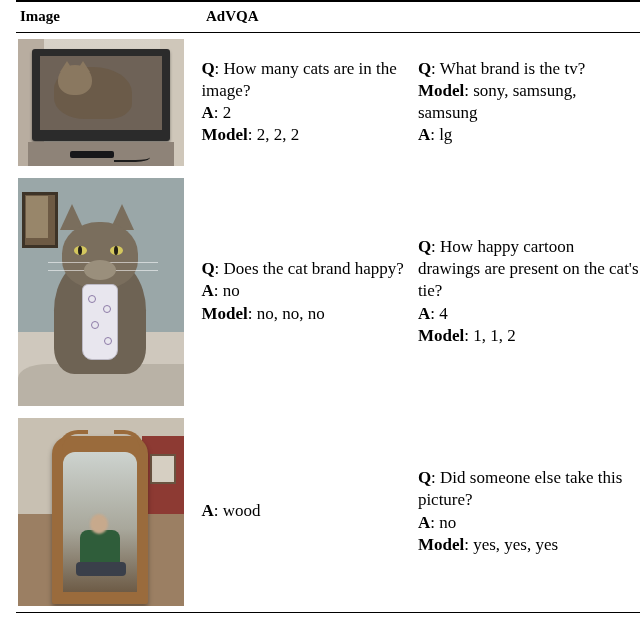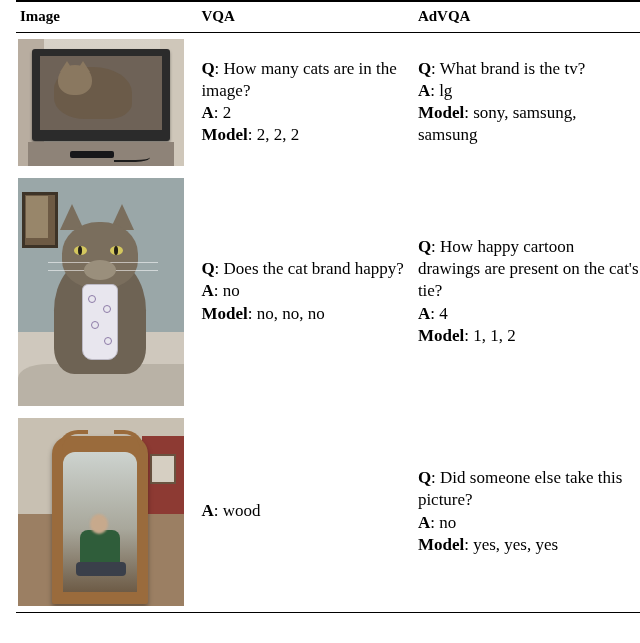--- a/index.html
+++ b/index.html
@@ -250,21 +250,20 @@
 </style>
 </head>
 <body>
 
 <div class="table">
 
   <div class="rule thick"></div>
 
   <div class="header-row">
     <div class="hcell col-image">Image</div>
-    <div class="hcell col-vqa">VQA</div>
     <div class="hcell col-advqa">AdVQA</div>
   </div>
 
   <div class="rule"></div>
 
   <div class="body-row">
     <div class="cell col-image img-cell">
       <div class="pic pic1">
         <div class="wall-l"></div>
         <div class="wall-r"></div>
@@ -279,22 +278,22 @@
         <div class="cord"></div>
       </div>
     </div>
     <div class="cell col-vqa qa">
       <div class="line"><span class="lbl">Q</span><span>: How many cats are in the image?</span></div>
       <div class="line"><span class="lbl">A</span><span>: 2</span></div>
       <div class="line"><span class="lbl">Model</span><span>: 2, 2, 2</span></div>
     </div>
     <div class="cell col-advqa qa">
       <div class="line"><span class="lbl">Q</span><span>: What brand is the tv?</span></div>
+      <div class="line"><span class="lbl">Model</span><span>: sony, samsung, samsung</span></div>
       <div class="line"><span class="lbl">A</span><span>: lg</span></div>
-      <div class="line"><span class="lbl">Model</span><span>: sony, samsung, samsung</span></div>
     </div>
   </div>
 
   <div class="body-row">
     <div class="cell col-image img-cell">
       <div class="pic pic2">
         <div class="frame"></div>
         <div class="frame-in"></div>
         <div class="bed"></div>
         <div class="blanket"></div>

